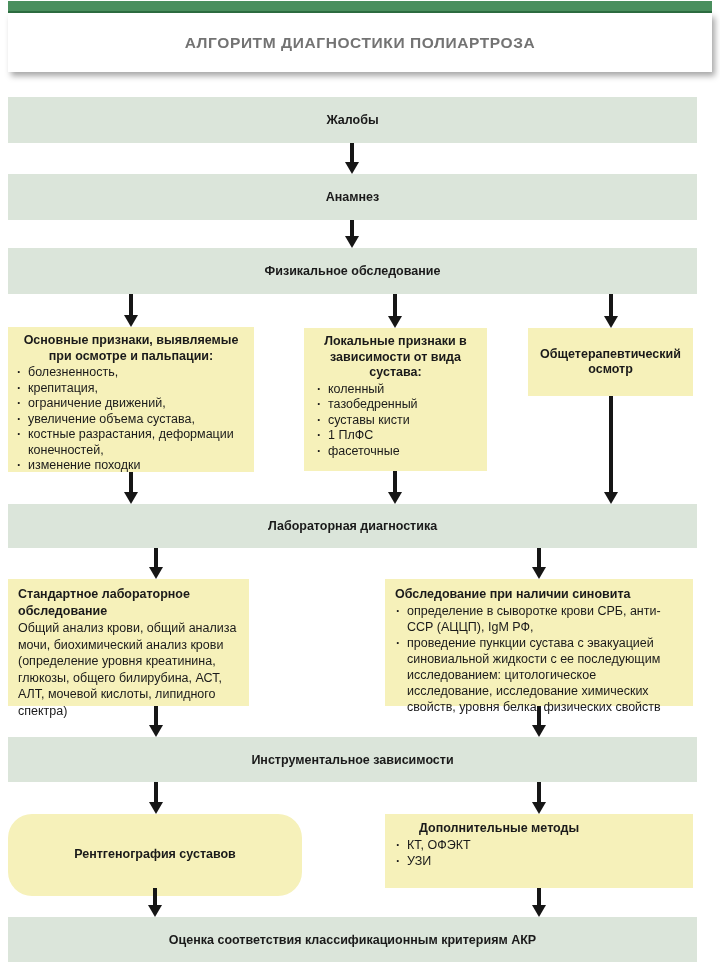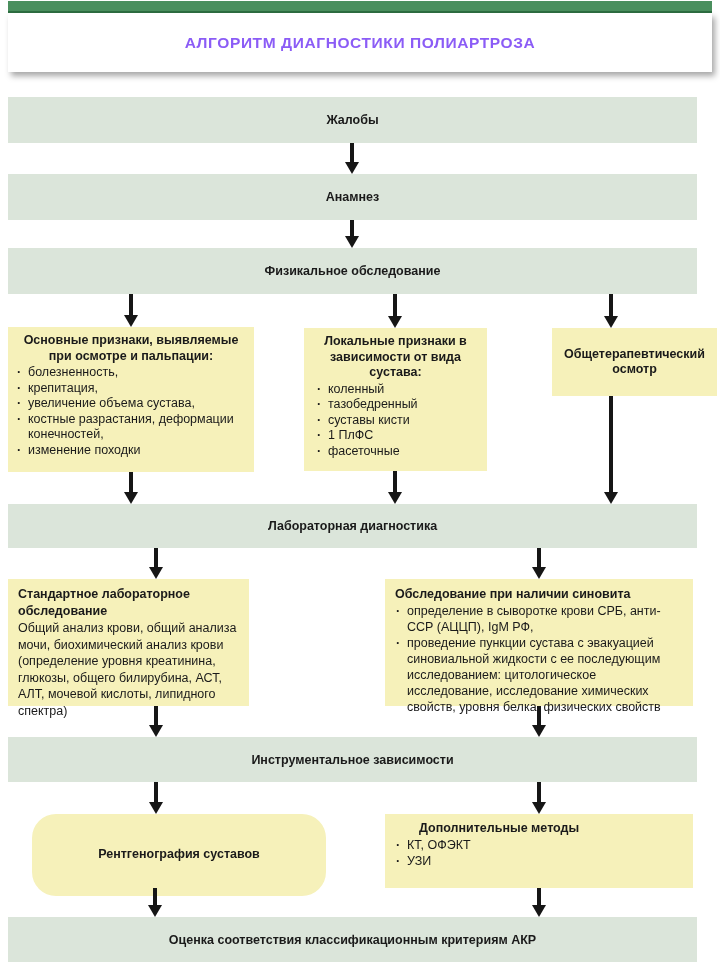--- a/index.html
+++ b/index.html
@@ -10,38 +10,38 @@
   .accent-strip{
     position:absolute;left:8px;top:1px;width:704px;height:12px;
     background:#4a8f5e;border-bottom:2px solid #2d6e41;box-sizing:border-box;
   }
   .title-card{
     position:absolute;left:8px;top:13px;width:704px;height:59px;background:#ffffff;
     box-shadow:3px 4px 6px rgba(0,0,0,0.35);
     display:flex;align-items:center;justify-content:center;
   }
   .title-card h1{
-    margin:0;font-size:15.5px;font-weight:700;letter-spacing:0.6px;color:#8b5cf6;
+    margin:0;font-size:15.5px;font-weight:700;letter-spacing:0.6px;color:#737373;
   }
   .bar{
     position:absolute;left:8px;width:689px;background:#dbe5da;
     display:flex;align-items:center;justify-content:center;
     font-size:12.5px;font-weight:700;text-align:center;
   }
   .ybox{
     position:absolute;background:#f6f1ba;box-sizing:border-box;
     font-size:12.5px;line-height:15.5px;
   }
   .ybox .bx-title{font-weight:700;text-align:center;margin:0 0 1px 0;}
   .ybox .bx-title.left{text-align:left;}
   .ybox .bx-body{margin:0;}
   .ybox ul{list-style:none;margin:1px 0 0 0;padding:0;}
   .ybox li{position:relative;padding-left:12px;}
   .ybox li::before{content:"\00B7";position:absolute;left:1px;top:0;font-weight:700;}
-  .center-box{display:flex;align-items:center;justify-content:center;text-align:center;font-weight:700;margin-left:24px;}
+  .center-box{display:flex;align-items:center;justify-content:center;text-align:center;font-weight:700;}
   .arrow{position:absolute;width:14px;display:flex;flex-direction:column;align-items:center;}
   .arrow .stem{width:3.5px;flex:1 1 auto;background:#161616;}
   .arrow .head{width:0;height:0;flex:0 0 auto;
     border-left:7px solid transparent;border-right:7px solid transparent;border-top:12px solid #161616;}
   .pad-top-box{padding:6px 8px 4px 8px;}
   .lab-box{padding:7px 10px 6px 10px;line-height:16.5px;}
   .indent-title{padding-left:24px;}
 </style>
 </head>
 <body>
@@ -70,20 +70,21 @@
   </div>
   <div class="bar" style="top:917px;height:45px;">
     <span>Оценка соответствия классификационным критериям АКР</span>
   </div>
 
   <div class="ybox pad-top-box" style="left:8px;top:327px;width:246px;height:145px;">
     <p class="bx-title">Основные признаки, выявляемые при осмотре и пальпации:</p>
     <ul>
       <li>болезненность,</li>
       <li>крепитация,</li>
+      <li>ограничение движений,</li>
       <li>увеличение объема сустава,</li>
       <li>костные разрастания, деформации конечностей,</li>
       <li>изменение походки</li>
     </ul>
   </div>
 
   <div class="ybox pad-top-box" style="left:304px;top:328px;width:183px;height:143px;">
     <p class="bx-title">Локальные признаки в зависимости от вида сустава:</p>
     <ul style="margin-left:4px;">
       <li>коленный</li>

